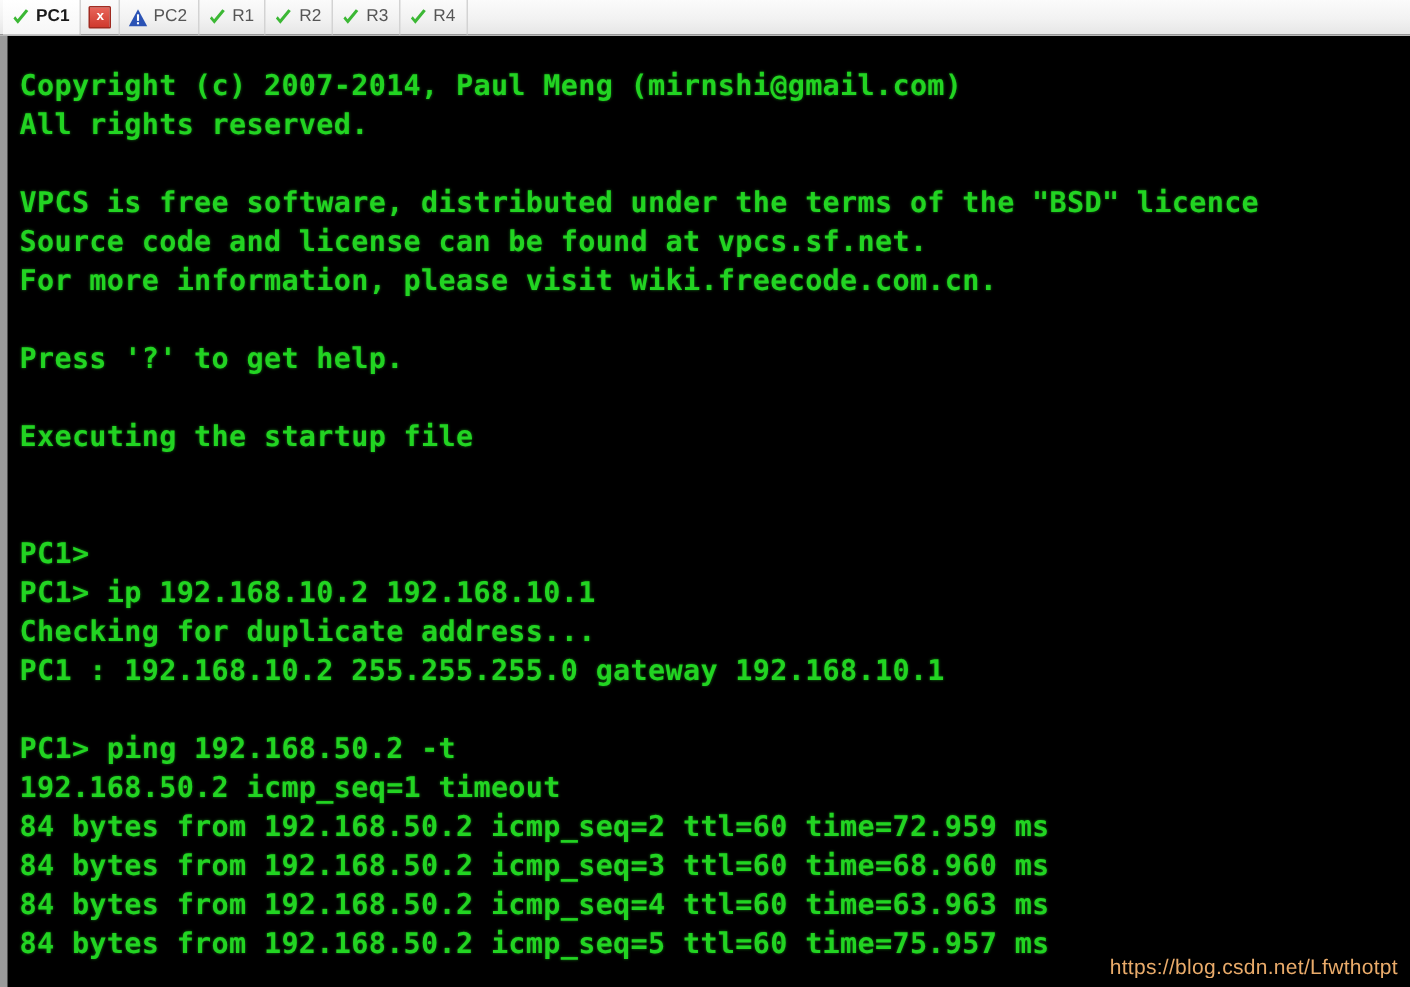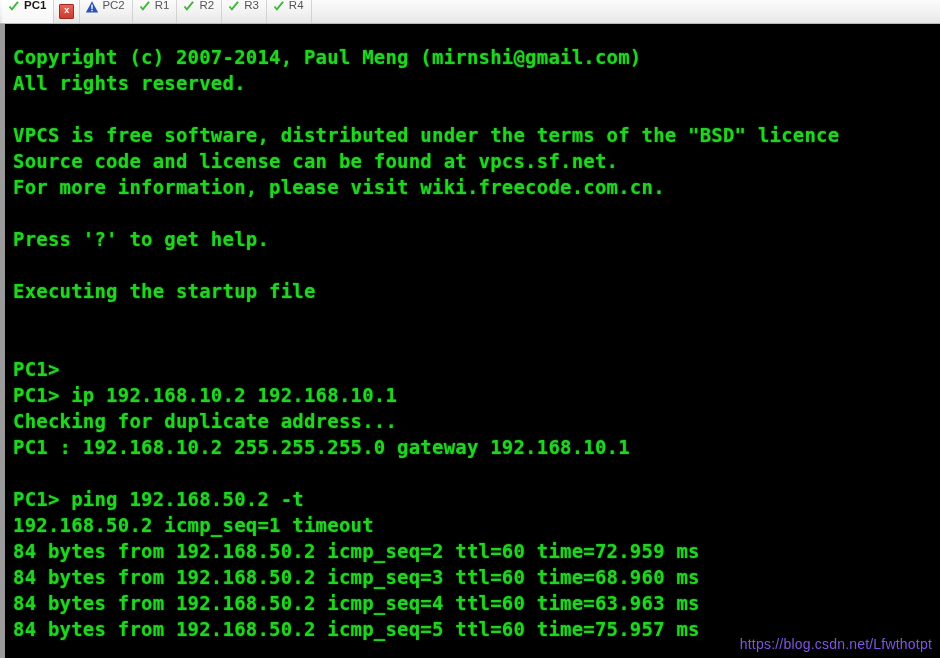--- a/index.html
+++ b/index.html
@@ -22,20 +22,21 @@
     background: linear-gradient(to bottom, #fbfbfb 0%, #f2f2f2 55%, #e6e6e6 100%);
     border-bottom: 1px solid #b9b9b9;
     display: flex;
     align-items: stretch;
     font-family: "Liberation Sans", sans-serif;
     padding-left: 2px;
     user-select: none;
   }
   .tab {
     display: flex;
+    align-items: center;
     gap: 3px;
     padding: 0 7px 0 5px;
     border-right: 1px solid #d3d3d3;
     font-size: 11.5px;
     color: #555555;
     line-height: 1;
     white-space: nowrap;
   }
   .tab.active {
     font-weight: bold;
@@ -95,21 +96,21 @@
     height: 26px;
     white-space: pre;
   }
   #watermark {
     position: absolute;
     right: 8px;
     bottom: 6px;
     font-family: "Liberation Sans", sans-serif;
     font-size: 14px;
     font-weight: normal;
-    color: #8b5cf6;
+    color: #fdba74;
     letter-spacing: 0.2px;
     text-shadow: none;
     opacity: 0.92;
   }
 </style>
 </head>
 <body>
 
 <div id="tabbar">
     <div class="tab active">

